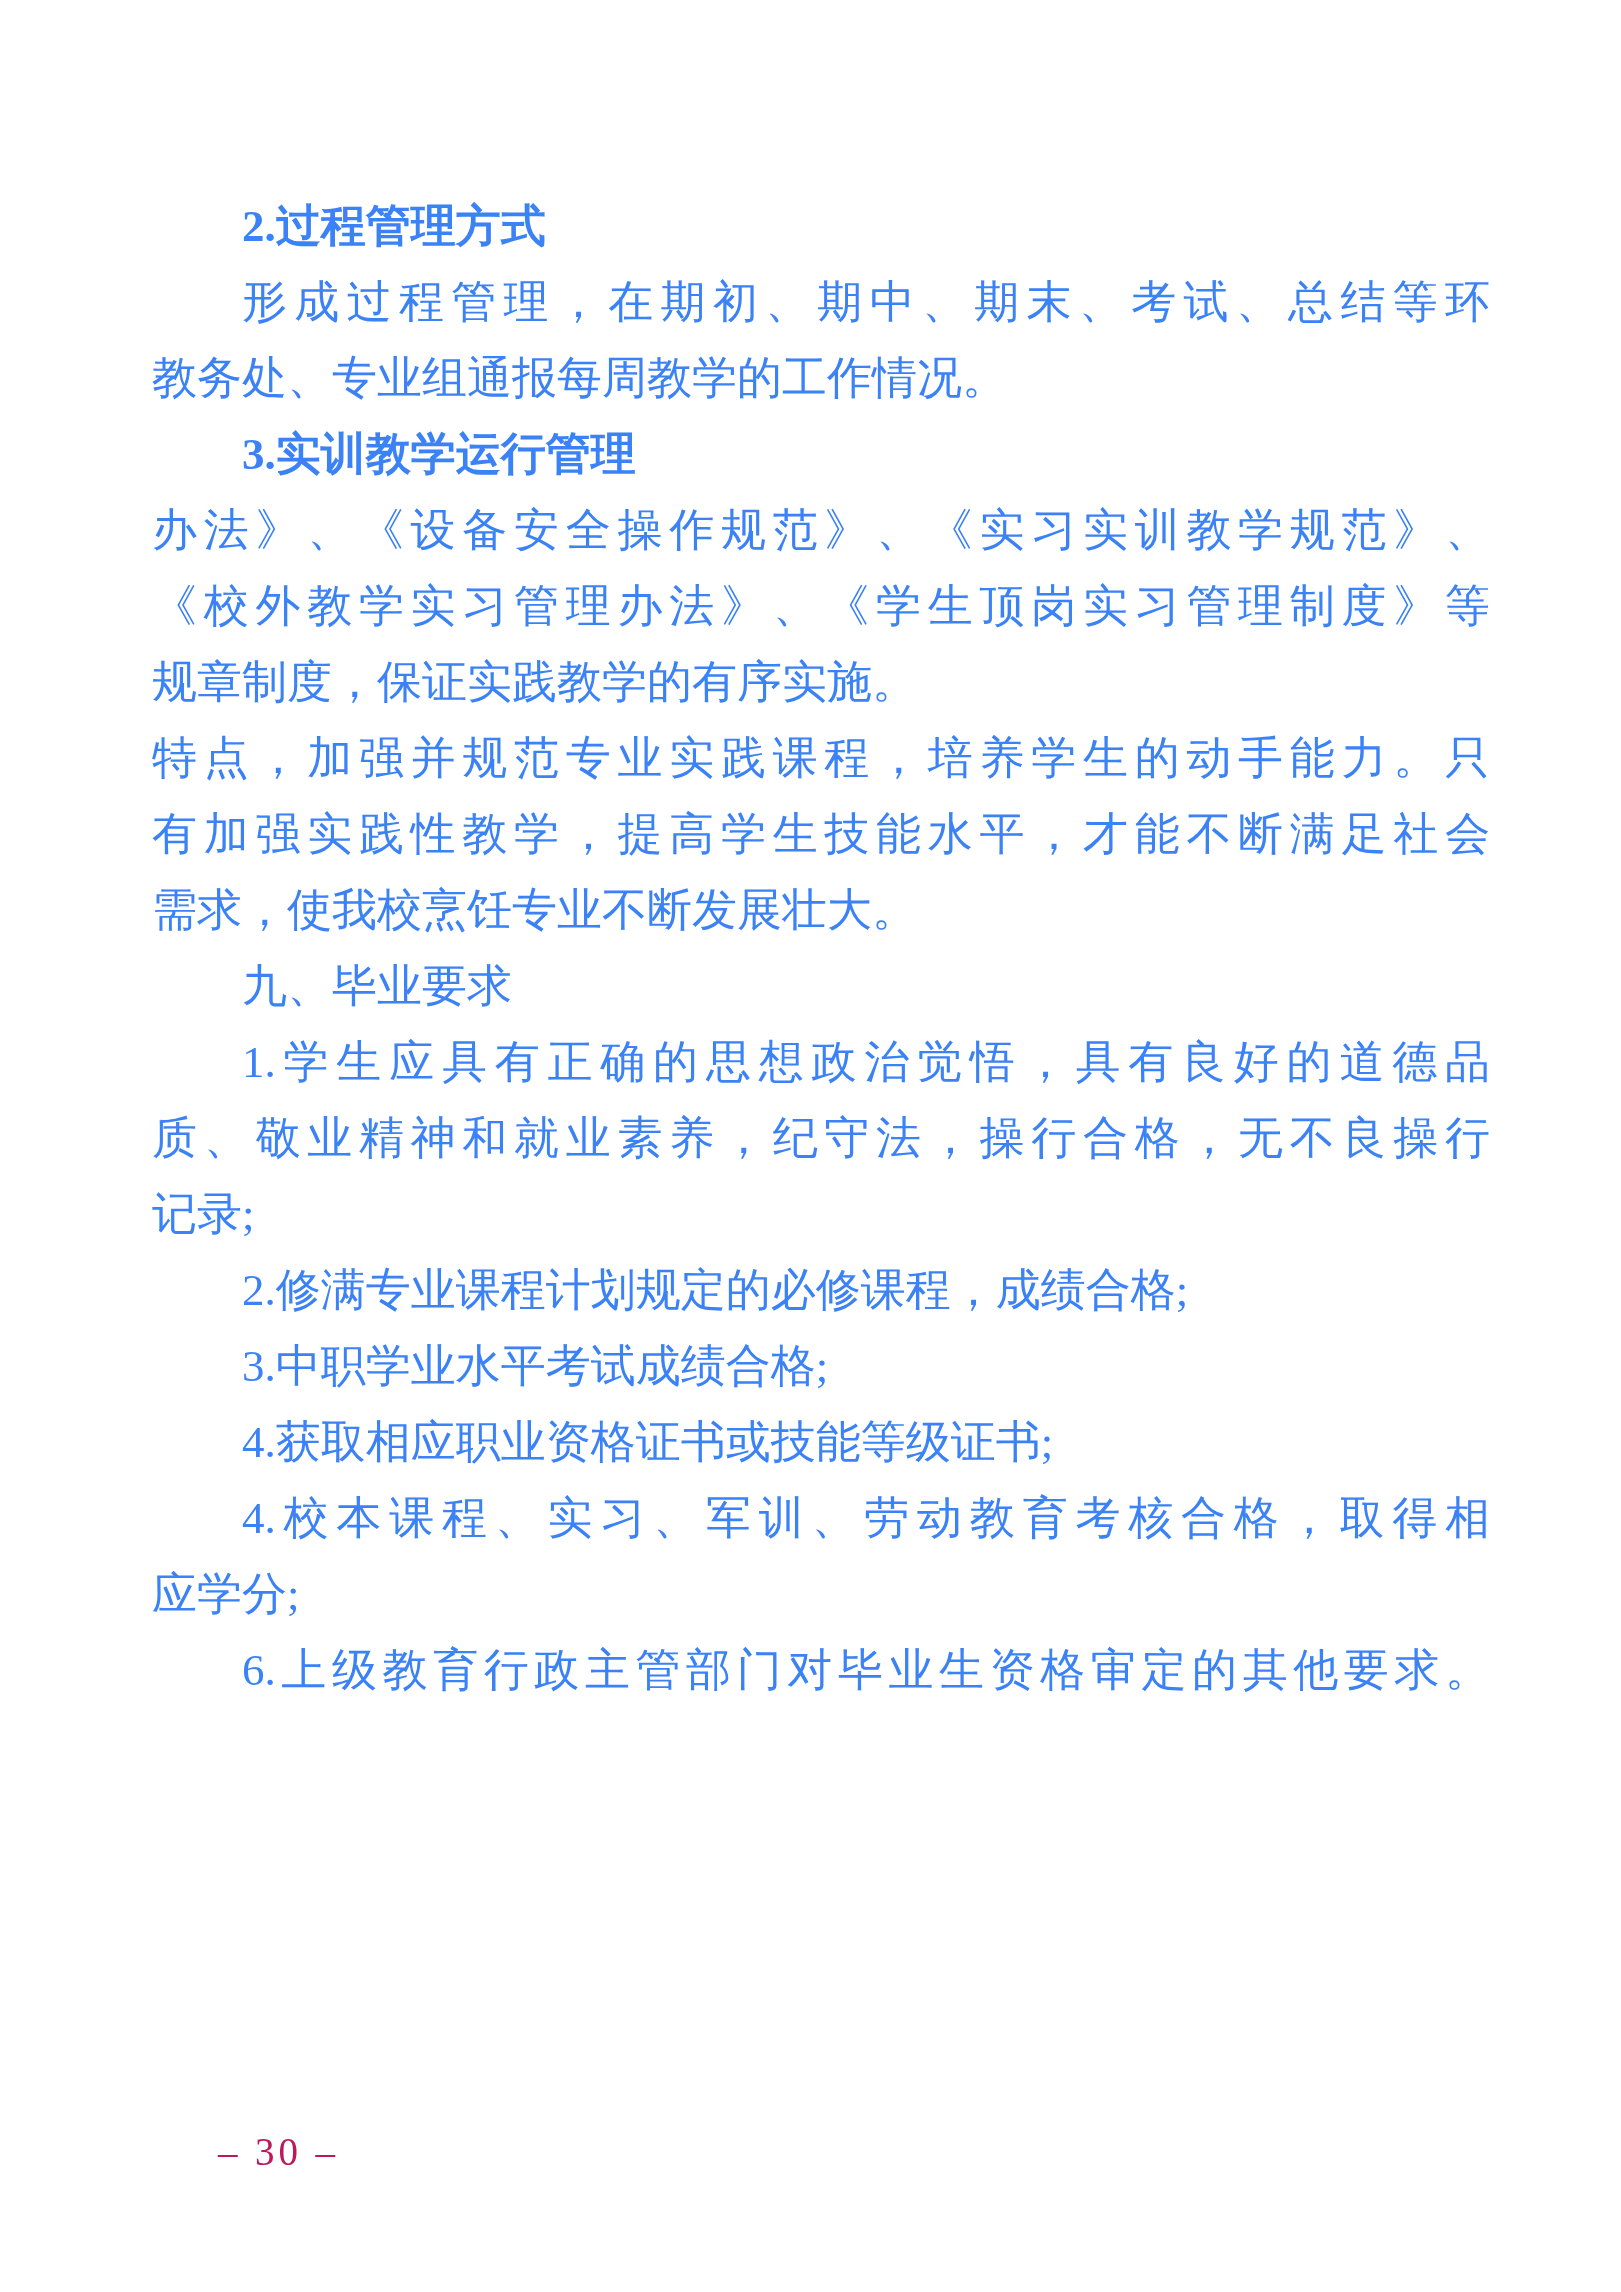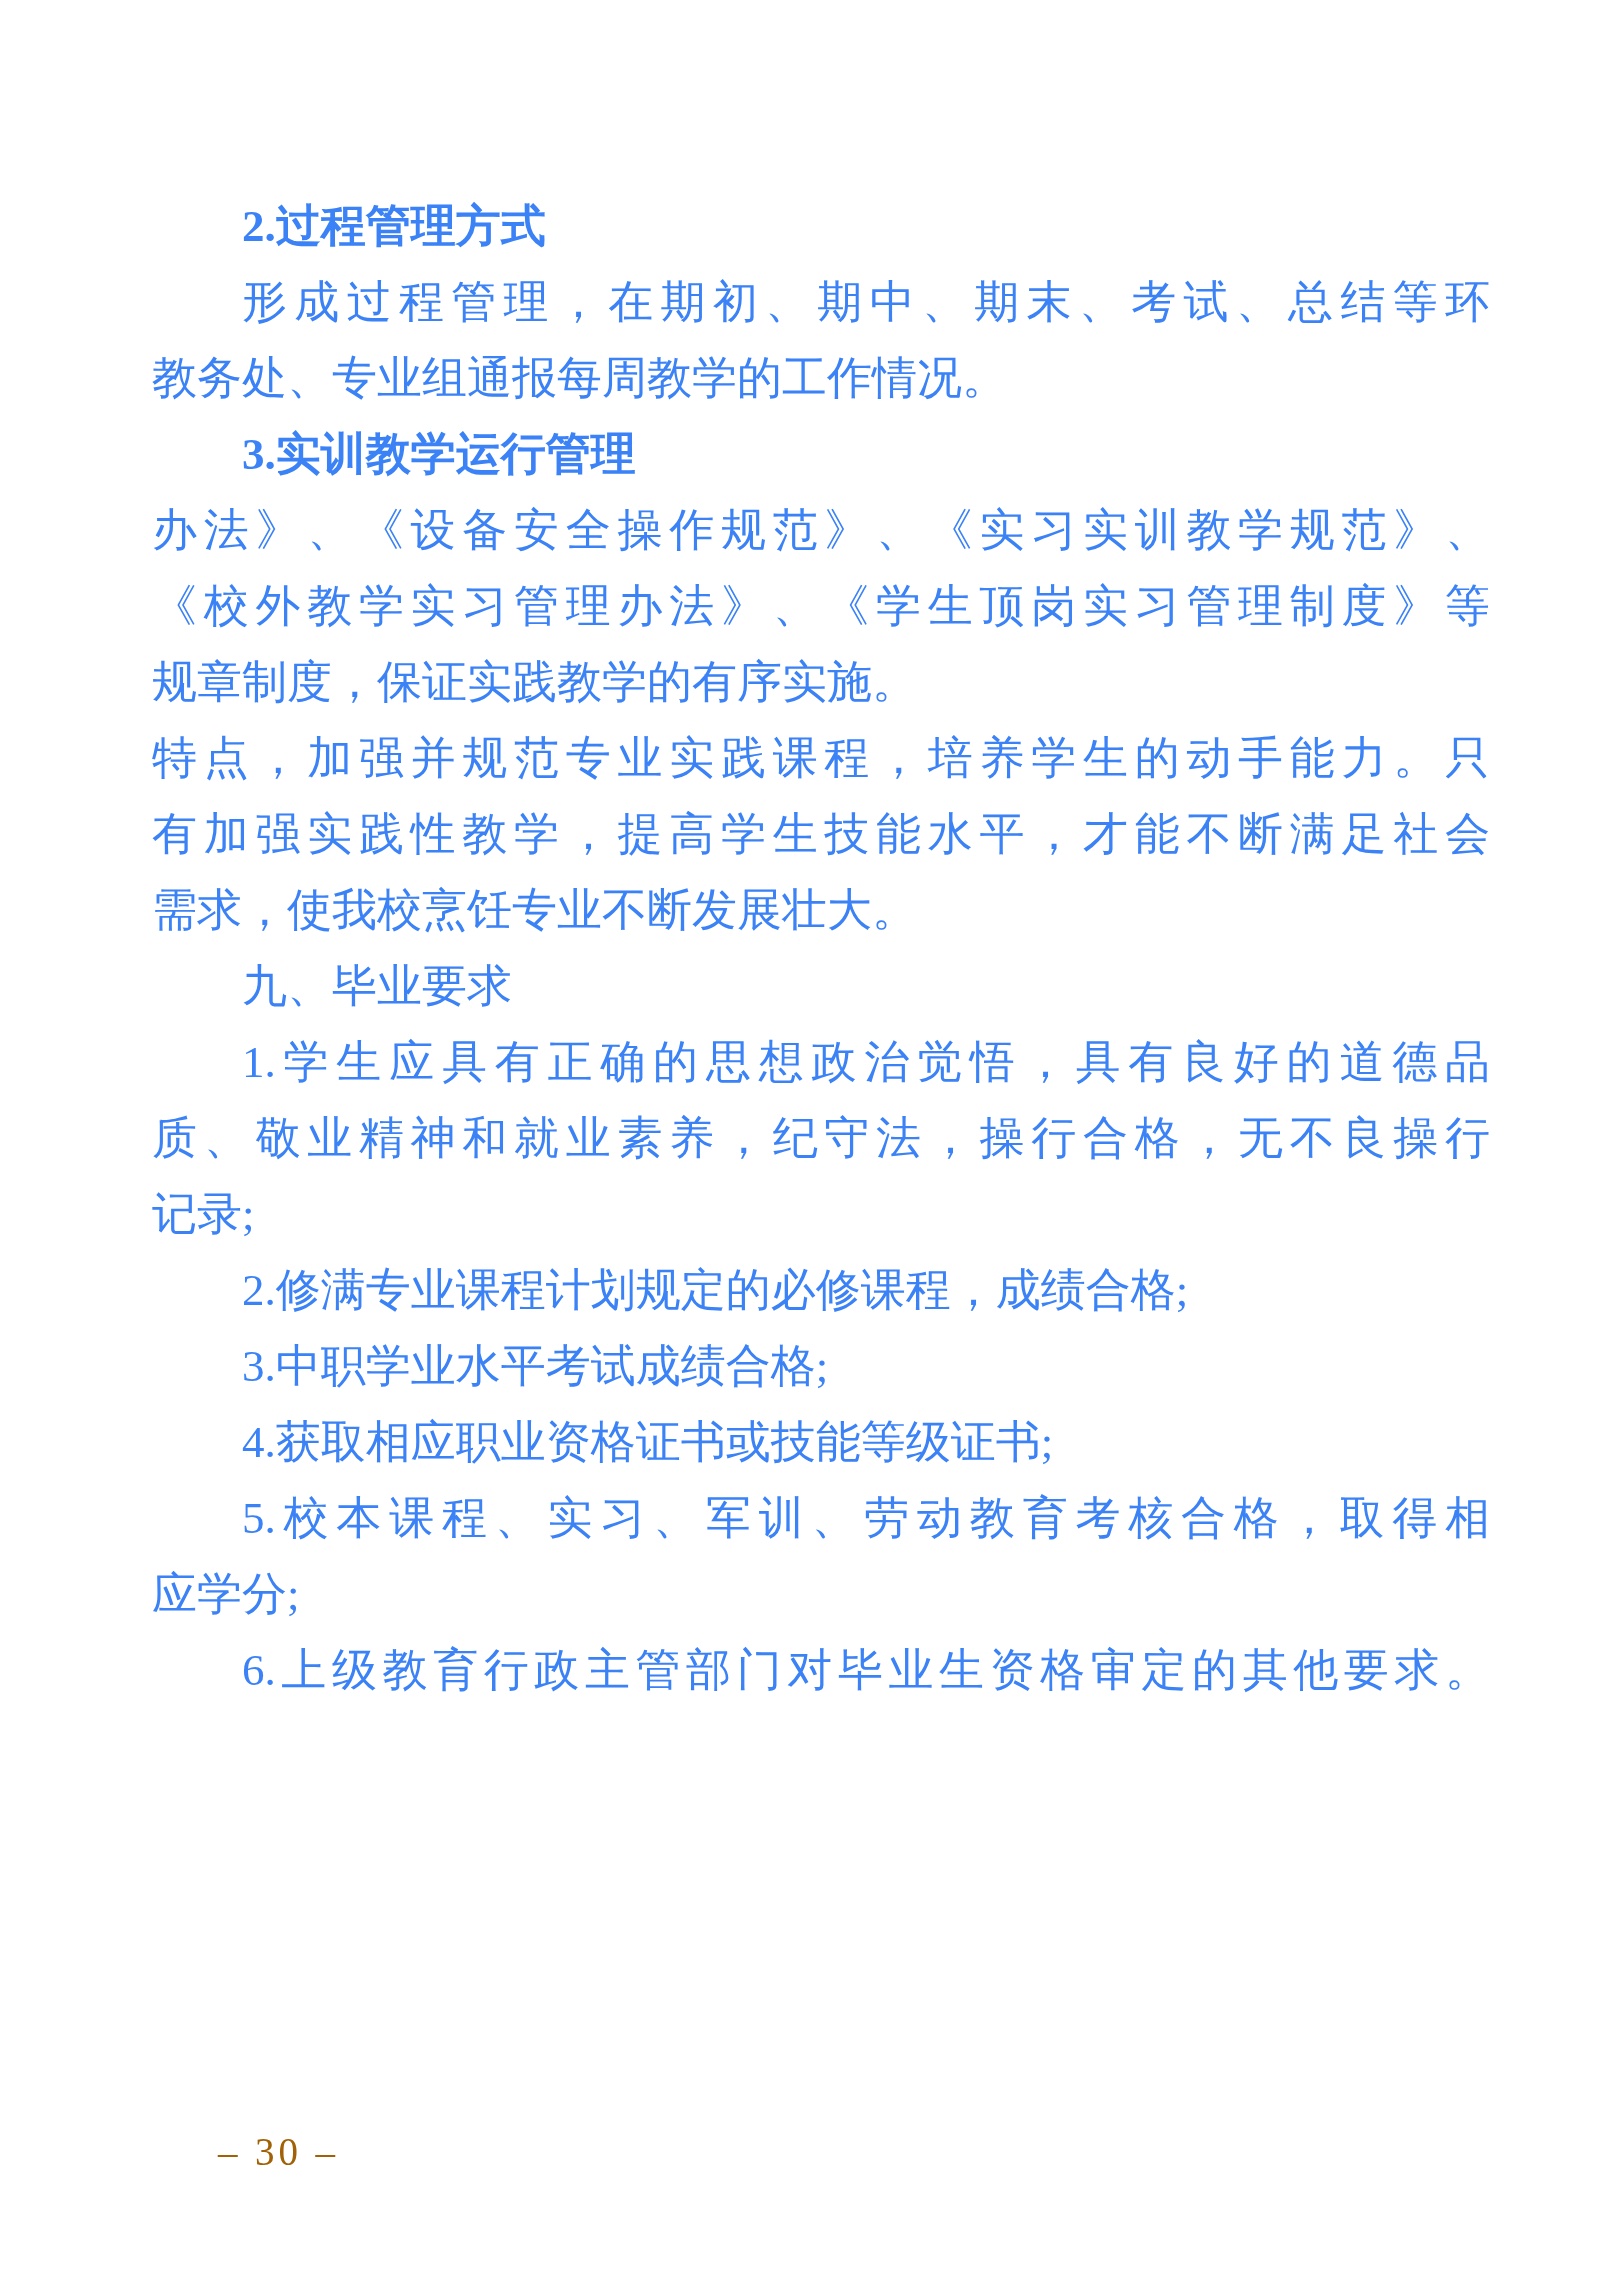--- a/index.html
+++ b/index.html
@@ -43,21 +43,21 @@
   }
   .line.heading {
     font-weight: bold;
   }
   .footer {
     position: absolute;
     left: 218px;
     top: 2129px;
     font-size: 39px;
     letter-spacing: 3.9px;
-    color: #a16207;
+    color: #be185d;
   }
 </style>
 </head>
 <body>
 
 <div class="page">
   <div class="doc-body">
       <div class="line heading indent">2.过程管理方式</div>
       <div class="line indent justify">形成过程管理，在期初、期中、期末、考试、总结等环</div>
       <div class="line">教务处、专业组通报每周教学的工作情况。</div>
@@ -68,19 +68,19 @@
       <div class="line justify">特点，加强并规范专业实践课程，培养学生的动手能力。只</div>
       <div class="line justify">有加强实践性教学，提高学生技能水平，才能不断满足社会</div>
       <div class="line">需求，使我校烹饪专业不断发展壮大。</div>
       <div class="line indent">九、毕业要求</div>
       <div class="line indent justify">1.学生应具有正确的思想政治觉悟，具有良好的道德品</div>
       <div class="line justify">质、敬业精神和就业素养，纪守法，操行合格，无不良操行</div>
       <div class="line">记录;</div>
       <div class="line indent">2.修满专业课程计划规定的必修课程，成绩合格;</div>
       <div class="line indent">3.中职学业水平考试成绩合格;</div>
       <div class="line indent">4.获取相应职业资格证书或技能等级证书;</div>
-      <div class="line indent justify">5.校本课程、实习、军训、劳动教育考核合格，取得相</div>
+      <div class="line indent justify">4.校本课程、实习、军训、劳动教育考核合格，取得相</div>
       <div class="line">应学分;</div>
       <div class="line indent justify">6.上级教育行政主管部门对毕业生资格审定的其他要求。</div>
     </div>
   <div class="footer">– 30 –</div>
 </div>
 
 
 </body></html>

